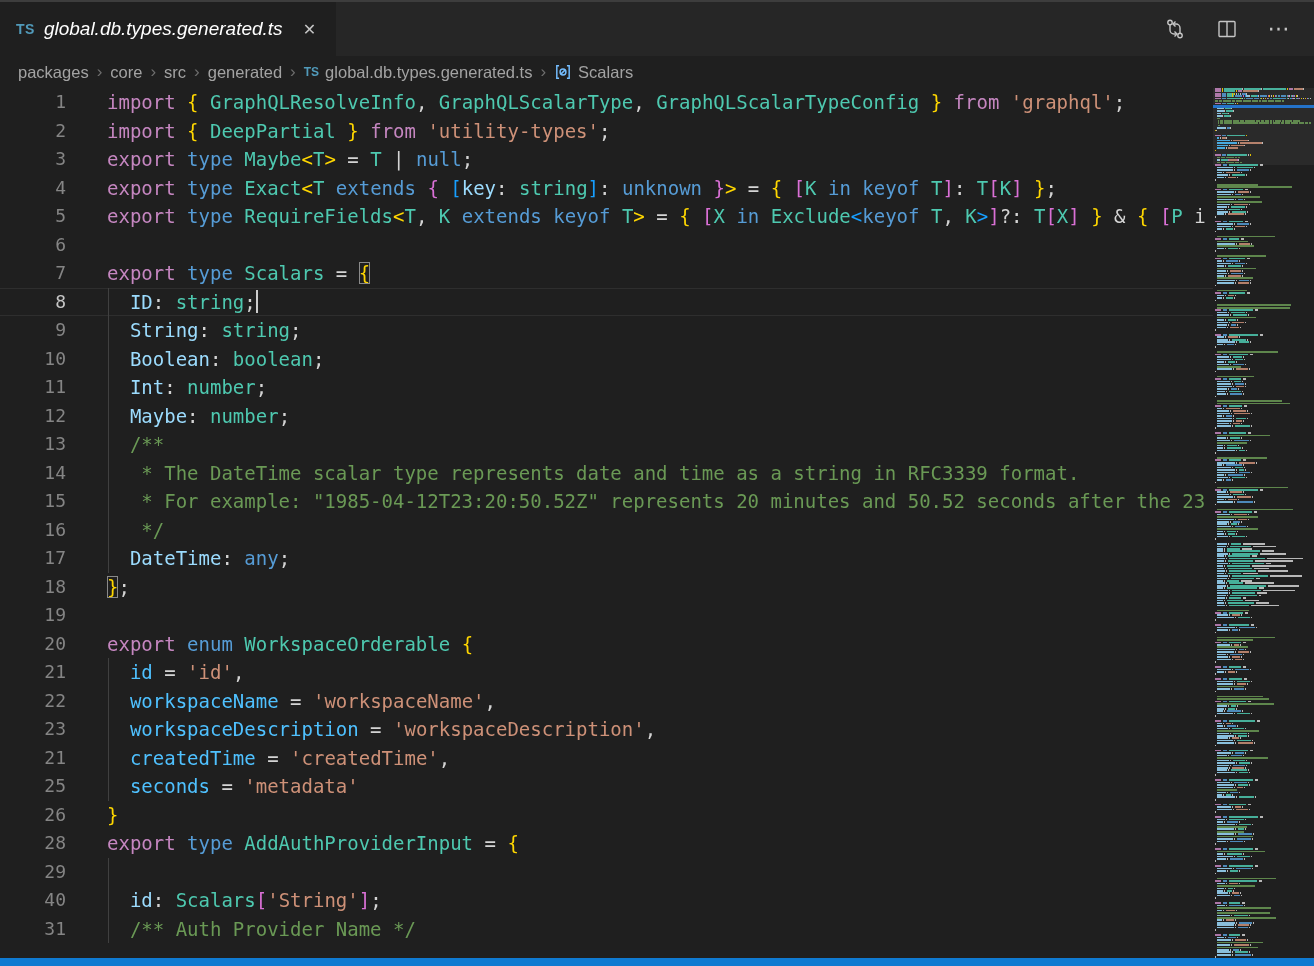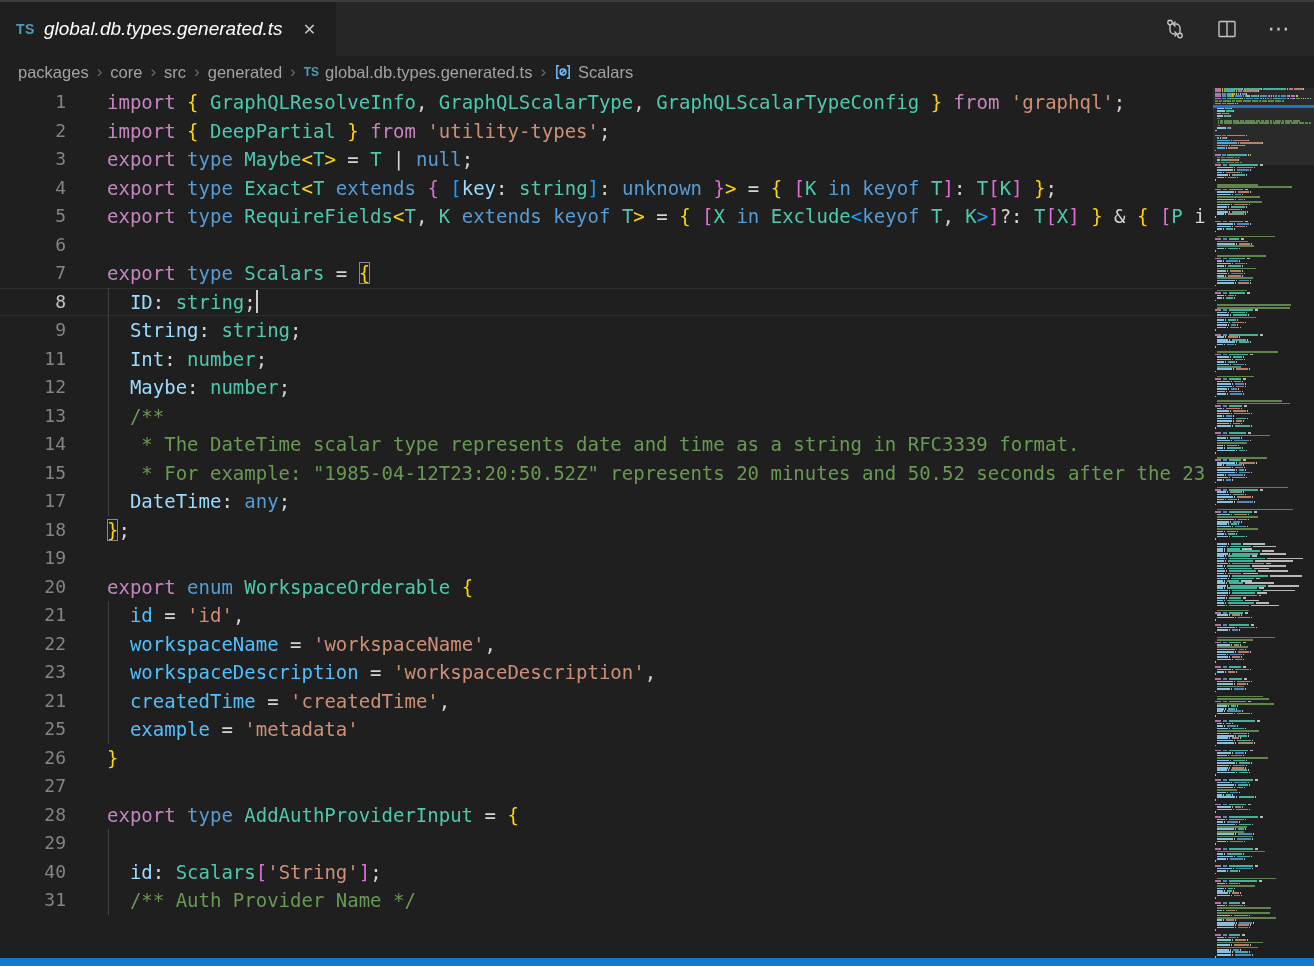--- a/index.html
+++ b/index.html
@@ -123,36 +123,37 @@
     <div class="code-pane">
         <div class="code-row"><div class="ln">1</div><div class="code"><span class="tk tk-c">import </span><span class="tk tk-b1">{</span><span class="tk tk-p"> </span><span class="tk tk-t">GraphQLResolveInfo</span><span class="tk tk-p">, </span><span class="tk tk-t">GraphQLScalarType</span><span class="tk tk-p">, </span><span class="tk tk-t">GraphQLScalarTypeConfig</span><span class="tk tk-p"> </span><span class="tk tk-b1">}</span><span class="tk tk-p"> </span><span class="tk tk-c">from </span><span class="tk tk-s">'graphql'</span><span class="tk tk-p">;</span></div></div>
         <div class="code-row"><div class="ln">2</div><div class="code"><span class="tk tk-c">import </span><span class="tk tk-b1">{</span><span class="tk tk-p"> </span><span class="tk tk-t">DeepPartial</span><span class="tk tk-p"> </span><span class="tk tk-b1">}</span><span class="tk tk-p"> </span><span class="tk tk-c">from </span><span class="tk tk-s">'utility-types'</span><span class="tk tk-p">;</span></div></div>
         <div class="code-row"><div class="ln">3</div><div class="code"><span class="tk tk-c">export </span><span class="tk tk-k">type </span><span class="tk tk-t">Maybe</span><span class="tk tk-b1">&lt;</span><span class="tk tk-t">T</span><span class="tk tk-b1">&gt;</span><span class="tk tk-p"> = </span><span class="tk tk-t">T</span><span class="tk tk-p"> | </span><span class="tk tk-k">null</span><span class="tk tk-p">;</span></div></div>
         <div class="code-row"><div class="ln">4</div><div class="code"><span class="tk tk-c">export </span><span class="tk tk-k">type </span><span class="tk tk-t">Exact</span><span class="tk tk-b1">&lt;</span><span class="tk tk-t">T</span><span class="tk tk-p"> </span><span class="tk tk-k">extends</span><span class="tk tk-p"> </span><span class="tk tk-b2">{</span><span class="tk tk-p"> </span><span class="tk tk-b3">[</span><span class="tk tk-v">key</span><span class="tk tk-p">: </span><span class="tk tk-t">string</span><span class="tk tk-b3">]</span><span class="tk tk-p">: </span><span class="tk tk-k">unknown</span><span class="tk tk-p"> </span><span class="tk tk-b2">}</span><span class="tk tk-b1">&gt;</span><span class="tk tk-p"> = </span><span class="tk tk-b1">{</span><span class="tk tk-p"> </span><span class="tk tk-b2">[</span><span class="tk tk-t">K</span><span class="tk tk-p"> </span><span class="tk tk-k">in</span><span class="tk tk-p"> </span><span class="tk tk-k">keyof</span><span class="tk tk-p"> </span><span class="tk tk-t">T</span><span class="tk tk-b2">]</span><span class="tk tk-p">: </span><span class="tk tk-t">T</span><span class="tk tk-b2">[</span><span class="tk tk-t">K</span><span class="tk tk-b2">]</span><span class="tk tk-p"> </span><span class="tk tk-b1">}</span><span class="tk tk-p">;</span></div></div>
         <div class="code-row"><div class="ln">5</div><div class="code"><span class="tk tk-c">export </span><span class="tk tk-k">type </span><span class="tk tk-t">RequireFields</span><span class="tk tk-b1">&lt;</span><span class="tk tk-t">T</span><span class="tk tk-p">, </span><span class="tk tk-t">K</span><span class="tk tk-p"> </span><span class="tk tk-k">extends</span><span class="tk tk-p"> </span><span class="tk tk-k">keyof</span><span class="tk tk-p"> </span><span class="tk tk-t">T</span><span class="tk tk-b1">&gt;</span><span class="tk tk-p"> = </span><span class="tk tk-b1">{</span><span class="tk tk-p"> </span><span class="tk tk-b2">[</span><span class="tk tk-t">X</span><span class="tk tk-p"> </span><span class="tk tk-k">in</span><span class="tk tk-p"> </span><span class="tk tk-t">Exclude</span><span class="tk tk-b3">&lt;</span><span class="tk tk-k">keyof</span><span class="tk tk-p"> </span><span class="tk tk-t">T</span><span class="tk tk-p">, </span><span class="tk tk-t">K</span><span class="tk tk-b3">&gt;</span><span class="tk tk-b2">]</span><span class="tk tk-p">?: </span><span class="tk tk-t">T</span><span class="tk tk-b2">[</span><span class="tk tk-t">X</span><span class="tk tk-b2">]</span><span class="tk tk-p"> </span><span class="tk tk-b1">}</span><span class="tk tk-p"> &amp; </span><span class="tk tk-b1">{</span><span class="tk tk-p"> </span><span class="tk tk-b2">[</span><span class="tk tk-t">P</span><span class="tk tk-p"> i</span></div></div>
         <div class="code-row"><div class="ln">6</div></div>
         <div class="code-row"><div class="ln">7</div><div class="code"><span class="tk tk-c">export </span><span class="tk tk-k">type </span><span class="tk tk-t">Scalars</span><span class="tk tk-p"> = </span><span class="tk tk-b1 tk-bx">{</span></div></div>
         <div class="code-row current"><div class="ln">8</div><div class="guide"></div><div class="code"><span class="tk tk-p">  </span><span class="tk tk-v">ID</span><span class="tk tk-p">: </span><span class="tk tk-t">string</span><span class="tk tk-p">;</span><span class="caret"></span></div></div>
         <div class="code-row"><div class="ln">9</div><div class="guide"></div><div class="code"><span class="tk tk-p">  </span><span class="tk tk-v">String</span><span class="tk tk-p">: </span><span class="tk tk-t">string</span><span class="tk tk-p">;</span></div></div>
+        <div class="code-row"><div class="ln">10</div><div class="guide"></div><div class="code"><span class="tk tk-p">  </span><span class="tk tk-v">Boolean</span><span class="tk tk-p">: </span><span class="tk tk-t">boolean</span><span class="tk tk-p">;</span></div></div>
         <div class="code-row"><div class="ln">11</div><div class="guide"></div><div class="code"><span class="tk tk-p">  </span><span class="tk tk-v">Int</span><span class="tk tk-p">: </span><span class="tk tk-t">number</span><span class="tk tk-p">;</span></div></div>
         <div class="code-row"><div class="ln">12</div><div class="guide"></div><div class="code"><span class="tk tk-p">  </span><span class="tk tk-v">Maybe</span><span class="tk tk-p">: </span><span class="tk tk-t">number</span><span class="tk tk-p">;</span></div></div>
         <div class="code-row"><div class="ln">13</div><div class="guide"></div><div class="code"><span class="tk tk-p">  </span><span class="tk tk-m">/**</span></div></div>
         <div class="code-row"><div class="ln">14</div><div class="guide"></div><div class="code"><span class="tk tk-p">   </span><span class="tk tk-m">* The DateTime scalar type represents date and time as a string in RFC3339 format.</span></div></div>
         <div class="code-row"><div class="ln">15</div><div class="guide"></div><div class="code"><span class="tk tk-p">   </span><span class="tk tk-m">* For example: "1985-04-12T23:20:50.52Z" represents 20 minutes and 50.52 seconds after the 23</span></div></div>
+        <div class="code-row"><div class="ln">16</div><div class="guide"></div><div class="code"><span class="tk tk-p">   </span><span class="tk tk-m">*/</span></div></div>
         <div class="code-row"><div class="ln">17</div><div class="guide"></div><div class="code"><span class="tk tk-p">  </span><span class="tk tk-v">DateTime</span><span class="tk tk-p">: </span><span class="tk tk-k">any</span><span class="tk tk-p">;</span></div></div>
         <div class="code-row"><div class="ln">18</div><div class="code"><span class="tk tk-b1 tk-bx">}</span><span class="tk tk-p">;</span></div></div>
         <div class="code-row"><div class="ln">19</div><div class="code"></div></div>
         <div class="code-row"><div class="ln">20</div><div class="code"><span class="tk tk-c">export </span><span class="tk tk-k">enum </span><span class="tk tk-t">WorkspaceOrderable</span><span class="tk tk-p"> </span><span class="tk tk-b1">{</span></div></div>
         <div class="code-row"><div class="ln">21</div><div class="guide"></div><div class="code"><span class="tk tk-p">  </span><span class="tk tk-e">id</span><span class="tk tk-p"> = </span><span class="tk tk-s">'id'</span><span class="tk tk-p">,</span></div></div>
         <div class="code-row"><div class="ln">22</div><div class="guide"></div><div class="code"><span class="tk tk-p">  </span><span class="tk tk-e">workspaceName</span><span class="tk tk-p"> = </span><span class="tk tk-s">'workspaceName'</span><span class="tk tk-p">,</span></div></div>
         <div class="code-row"><div class="ln">23</div><div class="guide"></div><div class="code"><span class="tk tk-p">  </span><span class="tk tk-e">workspaceDescription</span><span class="tk tk-p"> = </span><span class="tk tk-s">'workspaceDescription'</span><span class="tk tk-p">,</span></div></div>
         <div class="code-row"><div class="ln">21</div><div class="guide"></div><div class="code"><span class="tk tk-p">  </span><span class="tk tk-e">createdTime</span><span class="tk tk-p"> = </span><span class="tk tk-s">'createdTime'</span><span class="tk tk-p">,</span></div></div>
-        <div class="code-row"><div class="ln">25</div><div class="guide"></div><div class="code"><span class="tk tk-p">  </span><span class="tk tk-e">example</span><span class="tk tk-p"> = </span><span class="tk tk-s">'metadata'</span></div></div>
+        <div class="code-row"><div class="ln">25</div><div class="guide"></div><div class="code"><span class="tk tk-p">  </span><span class="tk tk-e">seconds</span><span class="tk tk-p"> = </span><span class="tk tk-s">'metadata'</span></div></div>
         <div class="code-row"><div class="ln">26</div><div class="code"><span class="tk tk-b1">}</span></div></div>
-        <div class="code-row"><div class="ln">27</div><div class="code"></div></div>
         <div class="code-row"><div class="ln">28</div><div class="code"><span class="tk tk-c">export </span><span class="tk tk-k">type </span><span class="tk tk-t">AddAuthProviderInput</span><span class="tk tk-p"> = </span><span class="tk tk-b1">{</span></div></div>
         <div class="code-row"><div class="ln">29</div><div class="guide"></div><div class="code"><span class="tk tk-p">  </span></div></div>
         <div class="code-row"><div class="ln">40</div><div class="guide"></div><div class="code"><span class="tk tk-p">  </span><span class="tk tk-v">id</span><span class="tk tk-p">: </span><span class="tk tk-t">Scalars</span><span class="tk tk-b2">[</span><span class="tk tk-s">'String'</span><span class="tk tk-b2">]</span><span class="tk tk-p">;</span></div></div>
         <div class="code-row"><div class="ln">31</div><div class="guide"></div><div class="code"><span class="tk tk-p">  </span><span class="tk tk-m">/** Auth Provider Name */</span></div></div>
       </div>
     <div class="minimap">
       <div class="mm-slider"></div>
     <div class="mm-bar" style="left: 2px; top: 0px; width: 6px; background: rgb(197, 134, 192);"></div>
         <div class="mm-bar" style="left: 9px; top: 0px; width: 1px; background: rgb(255, 215, 0);"></div>
         <div class="mm-bar" style="left: 11px; top: 0px; width: 18px; background: rgb(78, 201, 176);"></div>

